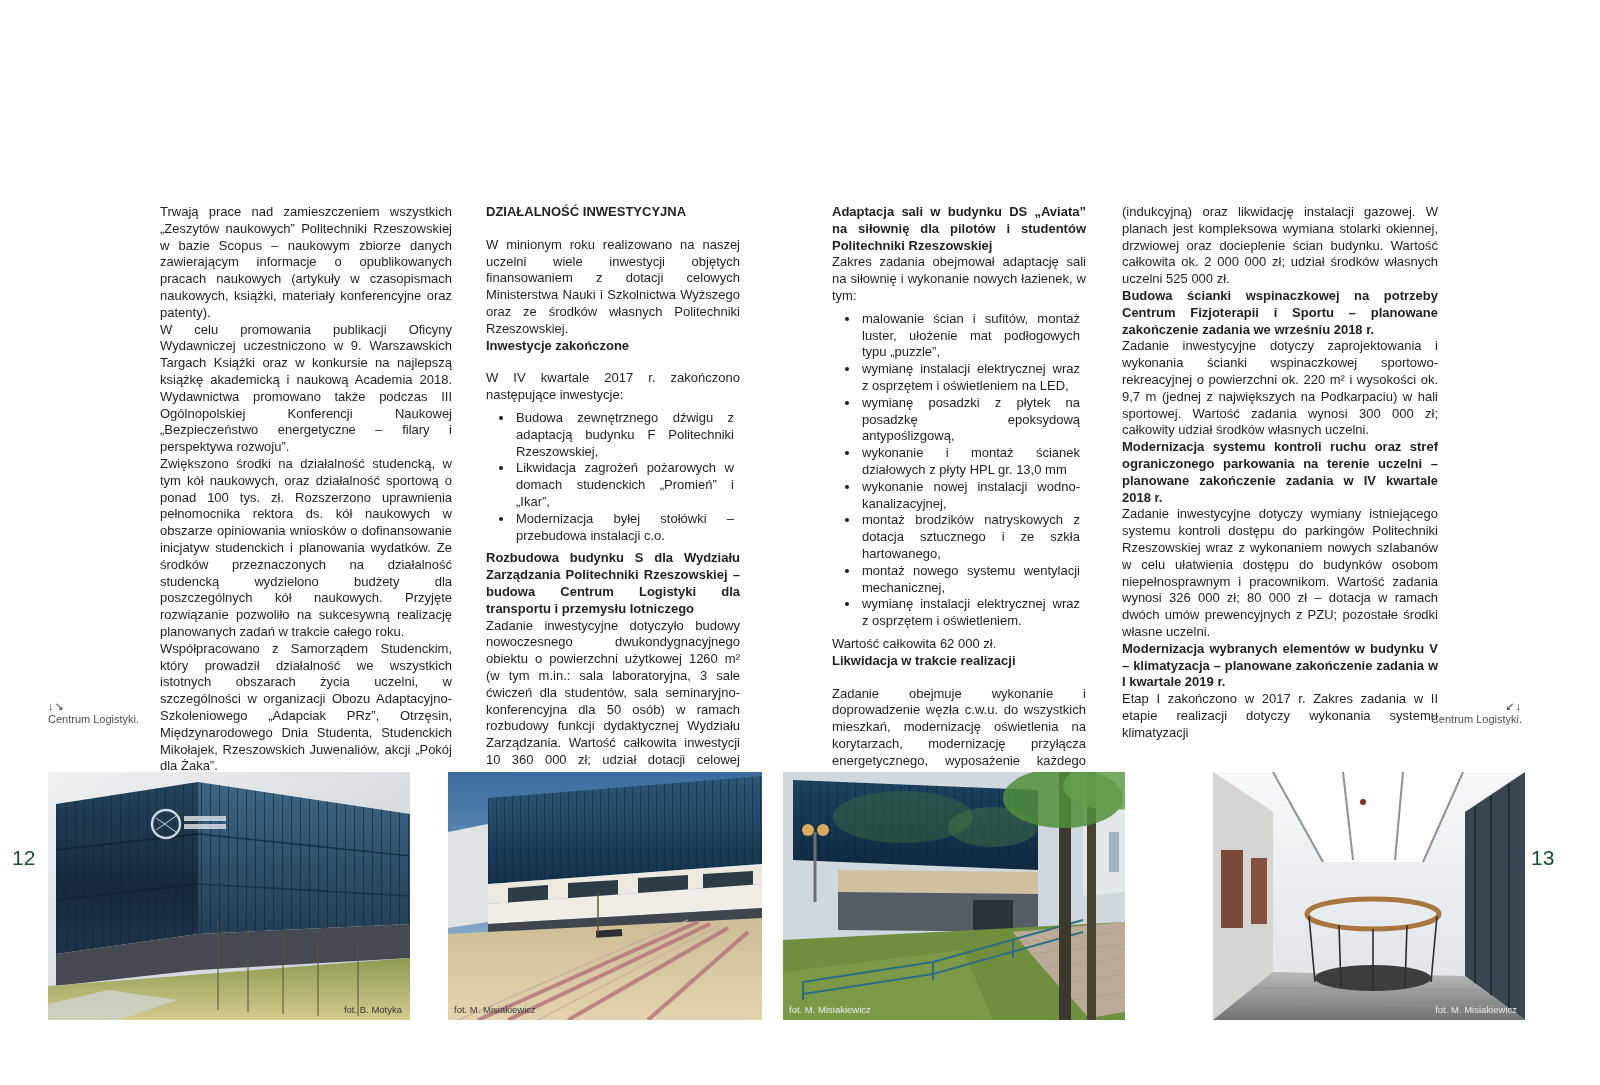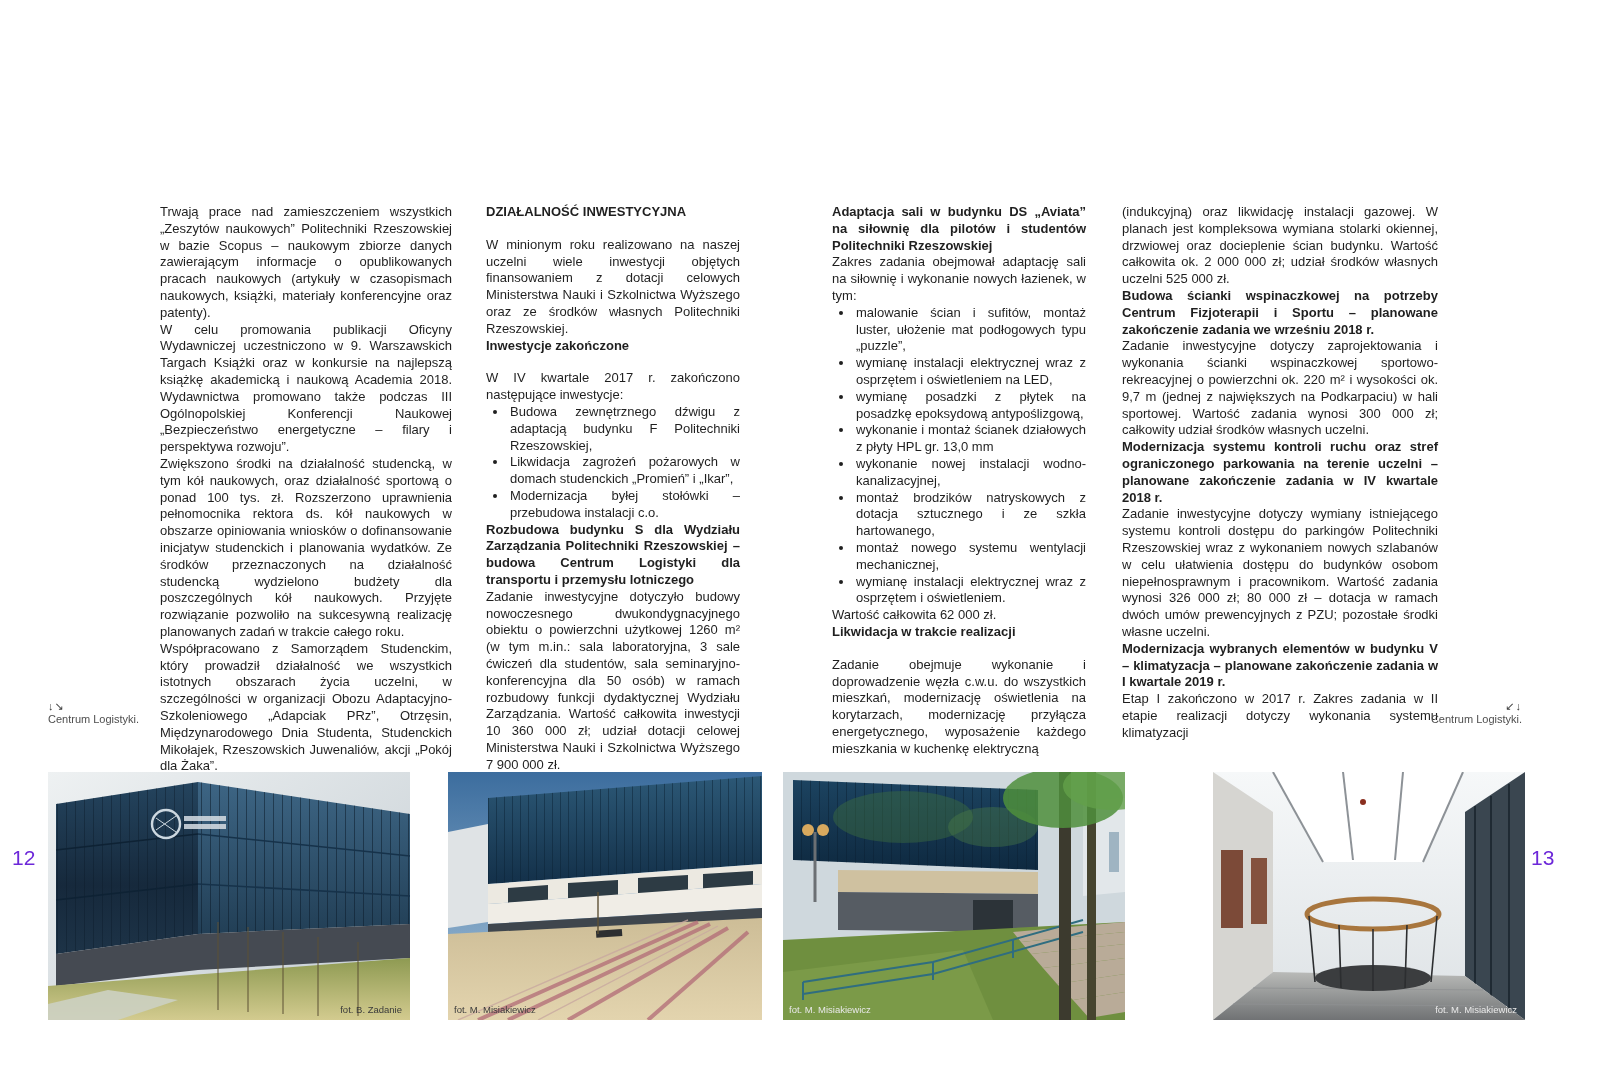--- a/index.html
+++ b/index.html
@@ -8,34 +8,34 @@
     font-family:"Liberation Sans", sans-serif;color:#1f1f1f;
     overflow:hidden;
   }
   .col{
     position:absolute;top:204px;
     font-size:13px;line-height:16.8px;text-align:justify;
   }
   .col p.para{margin:0;}
   .col .hd{font-weight:700;margin:0;text-align:justify;}
   .col .mb{margin-bottom:16px;}
-  .col ul.blist{margin:0;padding:0 0 0 22px;list-style:disc outside;}
+  .col ul.blist{margin:6px;padding:0 0 0 22px;list-style:disc outside;}
   .col ul.blist li{margin:0;padding-left:2px;text-align:justify;}
   #col1{left:160px;width:292px;}
   #col2{left:486px;width:254px;}
   #col3{left:832px;width:254px;}
   #col4{left:1122px;width:316px;}
   .margin-note{
     position:absolute;top:700px;font-size:11px;line-height:13px;color:#4e4e4e;
   }
   .margin-note .arrows{font-size:11px;letter-spacing:1px;color:#3c3c3c;display:block;}
   #note-left{left:48px;text-align:left;}
   #note-right{right:78px;text-align:right;}
   .page-num{
-    position:absolute;font-size:21px;color:#6d28d9;
+    position:absolute;font-size:21px;color:#14532d;
   }
   #pn-left{left:12px;top:846px;}
   #pn-right{left:1531px;top:846px;}
   .photo{
     position:absolute;top:772px;height:248px;overflow:hidden;background:#888;
   }
   .photo svg{display:block;width:100%;height:100%;}
   #photo1{left:48px;width:362px;}
   #photo2{left:448px;width:314px;}
   #photo3{left:783px;width:342px;}
@@ -153,21 +153,21 @@
     <rect x="136" y="44" width="42" height="5" fill="#d7dee4" opacity="0.85"></rect>
     <rect x="136" y="52" width="42" height="5" fill="#d7dee4" opacity="0.85"></rect>
     <g stroke="#5d5135" stroke-width="1">
       <line x1="170" y1="238" x2="170" y2="150"></line>
         <line x1="200" y1="240" x2="200" y2="155"></line>
       <line x1="235" y1="242" x2="235" y2="160"></line>
         <line x1="270" y1="244" x2="270" y2="165"></line>
       <line x1="310" y1="244" x2="310" y2="170"></line>
     </g>
   </svg>
-  <span class="credit dark cr-right">fot. B. Zadanie</span>
+  <span class="credit dark cr-right">fot. B. Motyka</span>
 </div>
 
 <div class="photo" id="photo2">
   <svg viewBox="0 0 314 248" preserveAspectRatio="none">
     <defs>
       <linearGradient id="sky2" x1="0" y1="0" x2="0" y2="1">
         <stop offset="0" stop-color="#3c6d9e"></stop>
           <stop offset="1" stop-color="#a7c4da"></stop>
       </linearGradient>
       <linearGradient id="glass2" x1="0" y1="0" x2="0" y2="1">

